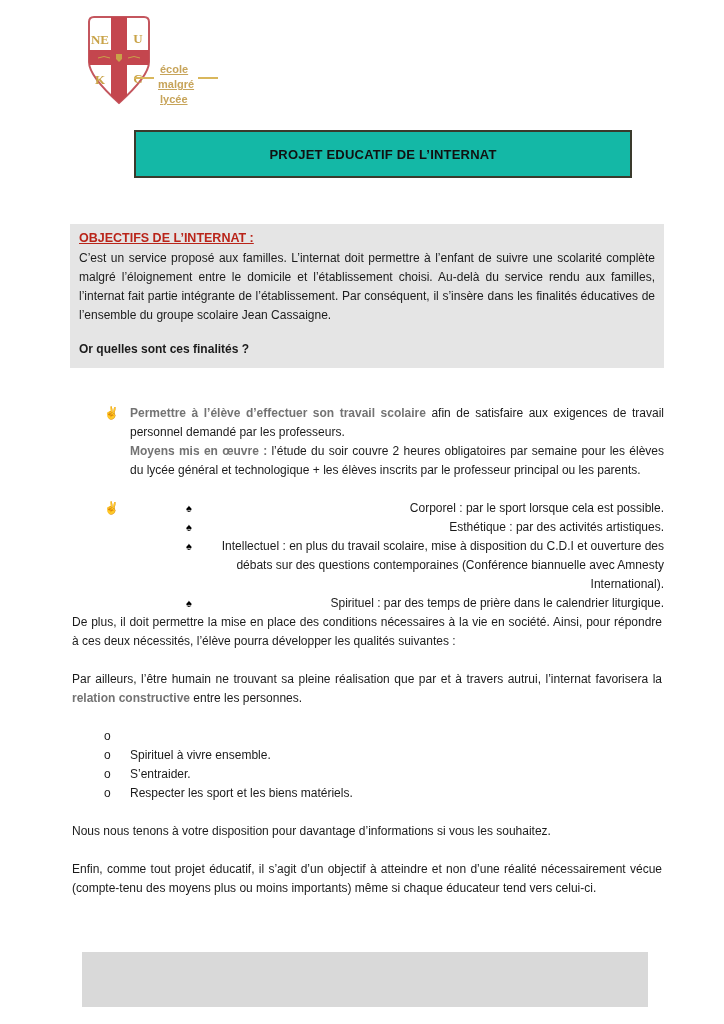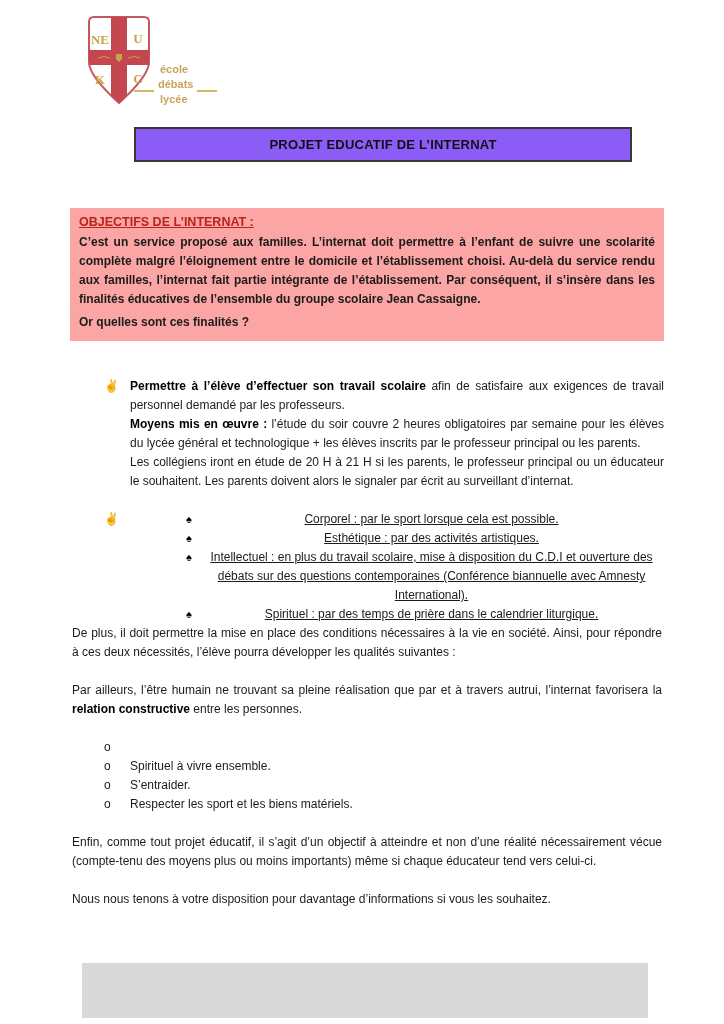--- a/index.html
+++ b/index.html
@@ -11,47 +11,47 @@
     background: #ffffff;
     font-family: "Liberation Sans", sans-serif;
     font-size: 12px; color: #1b1b1b;
     display: flex; flex-direction: column;
     padding: 14px 20px 6px 30px;
     overflow: hidden;
   }
   
   .logo-row { display: flex; align-items: flex-start; margin-left: 14px; height: 96px; }
   .logo-text { margin: 48px 0 0 6px; color: #c7a45a; font-size: 11px; line-height: 15px; font-weight: bold; }
-  .logo-line { display: flex; align-items: flex-end; }
+  .logo-line { display: flex; align-items: flex-start; text-decoration: underline; }
   .dash { width: 20px; height: 2px; background: #d9b75c; margin: 0 4px; }
   .dash.left { margin-left: -26px; }
   
   .title-banner {
     margin: 20px 32px 0 64px; height: 48px;
-    background: #8b5cf6; border: 2px solid #3a3a2c;
+    background: #14b8a6; border: 2px solid #3a3a2c;
     display: flex; align-items: center; justify-content: center;
     font-weight: bold; font-size: 13px; color: #111; letter-spacing: .2px;
   }
   
-  .objectives { margin-top: 46px; background: #fca5a5; padding: 7px 9px 9px 9px; }
+  .objectives { margin-top: 46px; background: #e5e5e5; padding: 7px 9px 9px 9px; }
   .obj-heading { color: #b92419; font-weight: bold; text-decoration: underline; font-size: 12.5px; }
-  .obj-para { font-weight: bold; text-align: justify; margin: 4px 0 0 0; line-height: 19px; }
-  .obj-question { font-weight: bold; margin-top: 4px; line-height: 19px; }
+  .obj-para { font-weight: normal; text-align: justify; margin: 4px 0 0 0; line-height: 19px; }
+  .obj-question { font-weight: bold; margin-top: 15px; line-height: 19px; }
   
   .jp { margin: 0; line-height: 19px; text-align: justify; }
-  .gold { color: #000000; font-weight: bold; }
+  .gold { color: #737373; font-weight: bold; }
   .bullets-area { margin-top: 36px; }
   .bullet-item { display: flex; margin-left: 34px; }
   .bullet-item + .bullet-item { margin-top: 19px; }
   .bullet-icon { width: 26px; flex: 0 0 26px; color: #c79e2f; font-size: 12px; line-height: 19px; }
   .bullet-body { flex: 1; }
   .sub-list { margin: 0 0 0 56px; }
   .sub-item { display: flex; line-height: 19px; }
   .sub-icon { flex: 0 0 13px; width: 13px; font-size: 11px; color: #000; }
-  .sub-text { flex: 1; text-align: center; text-decoration: underline; }
+  .sub-text { flex: 1; text-align: right; }
   .body-para { margin-left: 2px; margin-right: 2px; }
   .mt { margin-top: 19px; }
   .qual-list { margin: 19px 0 0 34px; }
   .qual-item { display: flex; line-height: 19px; }
   .qual-marker { flex: 0 0 26px; width: 26px; }
   
   .sig-block { background: #d9d9d9; margin: 54px 16px 0 12px; padding: 13px 0 42px 56px; font-weight: bold; }
 </style>
 </head>
 <body>
@@ -76,21 +76,21 @@
       <text x="54" y="69" font-size="13" font-weight="bold" fill="#c9a348" text-anchor="middle" font-family="Liberation Serif, serif">C</text>
       <path d="M32,40 h6 l0,5 -3,3 -3,-3 Z" fill="#c9a348"></path>
       <path d="M14,44 q6,-3 12,0 M44,44 q6,-3 12,0" stroke="#c9a348" stroke-width="1" fill="none"></path>
     </svg>
     <div class="logo-text">
       <div class="logo-line">
           <span>école</span>
         </div>
       <div class="logo-line">
         <span class="dash left"></span>
-        <span>débats</span>
+        <span>malgré</span>
         <span class="dash"></span>
       </div>
       <div class="logo-line">
           <span>lycée</span>
         </div>
     </div>
   </div>
 
   <div class="title-banner">PROJET EDUCATIF DE L’INTERNAT</div>
 
@@ -100,21 +100,20 @@
     <div class="obj-question">Or quelles sont ces finalités ?</div>
   </div>
 
   <div class="bullets-area">
 
     <div class="bullet-item">
       <span class="bullet-icon">✌</span>
       <div class="bullet-body">
         <p class="jp"><span class="gold">Permettre à l’élève d’effectuer son travail scolaire</span><span> afin de satisfaire aux exigences de travail personnel demandé par les professeurs.</span></p>
         <p class="jp"><span class="gold">Moyens mis en œuvre :</span><span> l’étude du soir couvre 2 heures obligatoires par semaine pour les élèves du lycée général et technologique + les élèves inscrits par le professeur principal ou les parents.</span></p>
-        <p class="jp">Les collégiens iront en étude de 20 H à 21 H si les parents, le professeur principal ou un éducateur le souhaitent. Les parents doivent alors le signaler par écrit au surveillant d’internat.</p>
       </div>
     </div>
 
     <div class="bullet-item">
       <span class="bullet-icon">✌</span>
       <div class="bullet-body">
         <div class="sub-list">
           <div class="sub-item">
               <span class="sub-icon">♠</span>
               <span class="sub-text">Corporel : par le sport lorsque cela est possible.</span>
@@ -151,21 +150,21 @@
     <div class="qual-item">
         <span class="qual-marker">o</span>
         <span>S’entraider.</span>
       </div>
     <div class="qual-item">
         <span class="qual-marker">o</span>
         <span>Respecter les sport et les biens matériels.</span>
       </div>
   </div>
 
+  <p class="jp body-para mt">Nous nous tenons à votre disposition pour davantage d’informations si vous les souhaitez.</p>
   <p class="jp body-para mt">Enfin, comme tout projet éducatif, il s’agit d’un objectif à atteindre et non d’une réalité nécessairement vécue (compte-tenu des moyens plus ou moins importants) même si chaque éducateur tend vers celui-ci.</p>
-  <p class="jp body-para mt">Nous nous tenons à votre disposition pour davantage d’informations si vous les souhaitez.</p>
 
   <div class="sig-block">
     
     
   </div>
 
 </div>
 
 </body></html>

